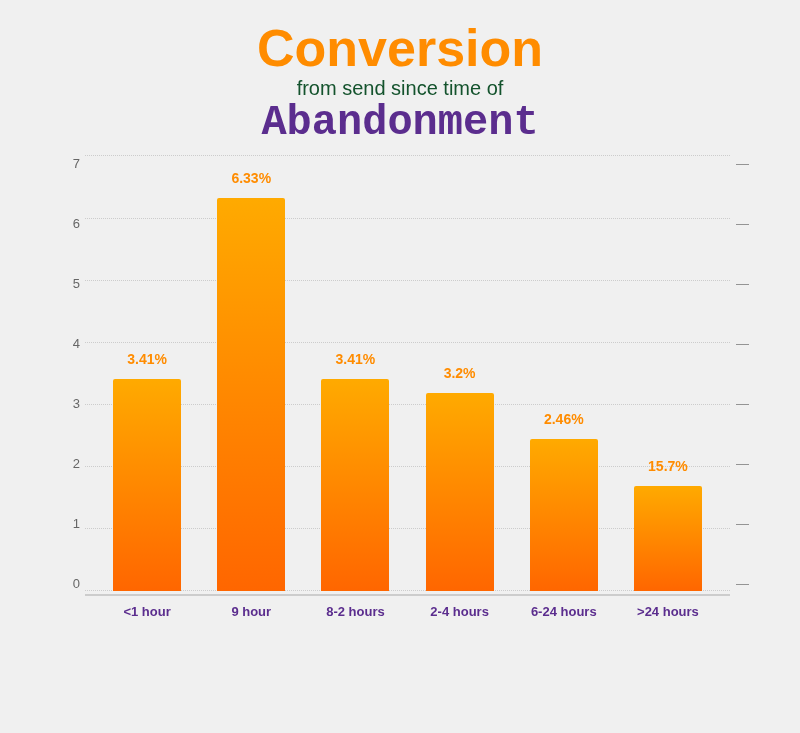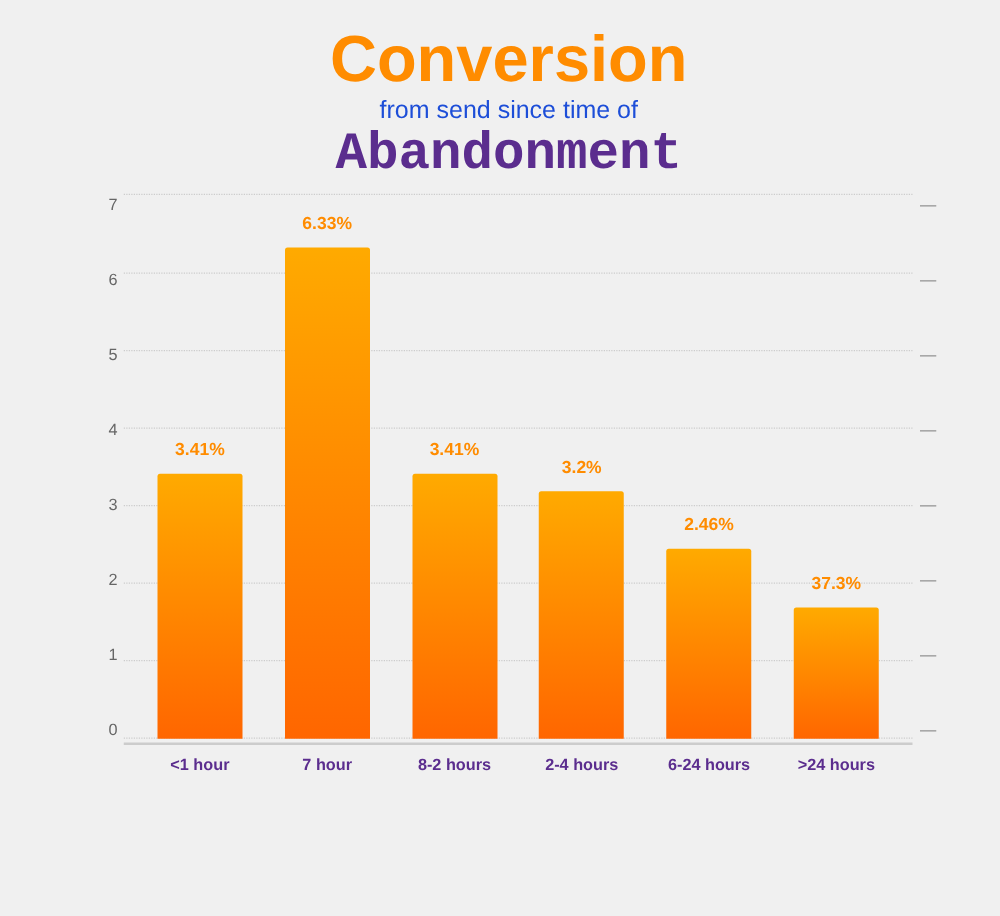--- a/index.html
+++ b/index.html
@@ -9,35 +9,35 @@
       background: #f0f0f0;
       font-family: Arial, sans-serif;
       overflow: hidden;
       position: relative;
     }
     .container {
       width: 800px;
       height: 733px;
       background: #f0f0f0;
       position: relative;
-      padding: 20px 30px 10px 44px;
+      padding: 20px 30px 10px 30px;
     }
     .title-section {
       text-align: center;
       margin-bottom: 10px;
     }
     .title-conversion {
       font-size: 52px;
       font-weight: bold;
       color: #ff8c00;
       line-height: 1.1;
     }
     .title-subtitle {
       font-size: 20px;
-      color: #1d4ed8;
+      color: #14532d;
       font-weight: 500;
     }
     .title-abandonment {
       font-size: 42px;
       font-weight: bold;
       color: #5b2d8e;
       line-height: 1.1;
       font-family: Liberation Mono, monospace;
     }
     .chart-area {
@@ -219,29 +219,29 @@
             <div class="bar-label">3.2%</div>
           </div>
         </div>
         <div class="bar-group">
           <div class="bar" style="height: 35.1429%; text-align: right;">
             <div class="bar-label">2.46%</div>
           </div>
         </div>
         <div class="bar-group">
           <div class="bar" style="height: 24.2857%;">
-            <div class="bar-label">37.3%</div>
+            <div class="bar-label">15.7%</div>
           </div>
         </div>
       </div>
 
     <div class="x-axis-line"></div>
 
     <div class="x-labels-row" id="x-labels-row">
         <div class="x-label-item">&lt;1 hour</div>
-        <div class="x-label-item">7 hour</div>
+        <div class="x-label-item">9 hour</div>
         <div class="x-label-item">8-2 hours</div>
         <div class="x-label-item">2-4 hours</div>
         <div class="x-label-item">6-24 hours</div>
         <div class="x-label-item">&gt;24 hours</div>
       </div>
   </div>
 </div>
 
 </body></html>

